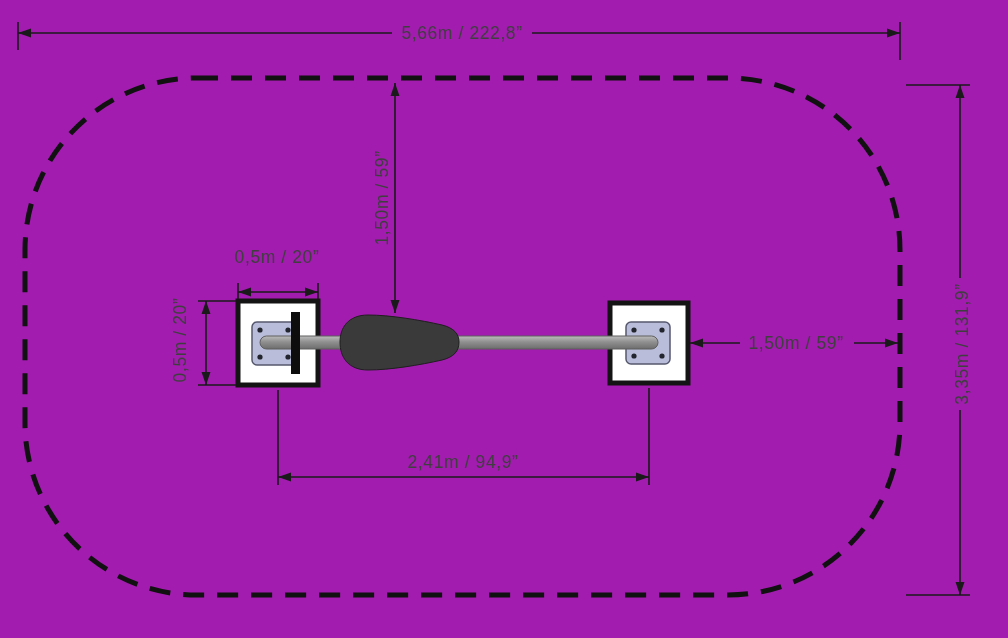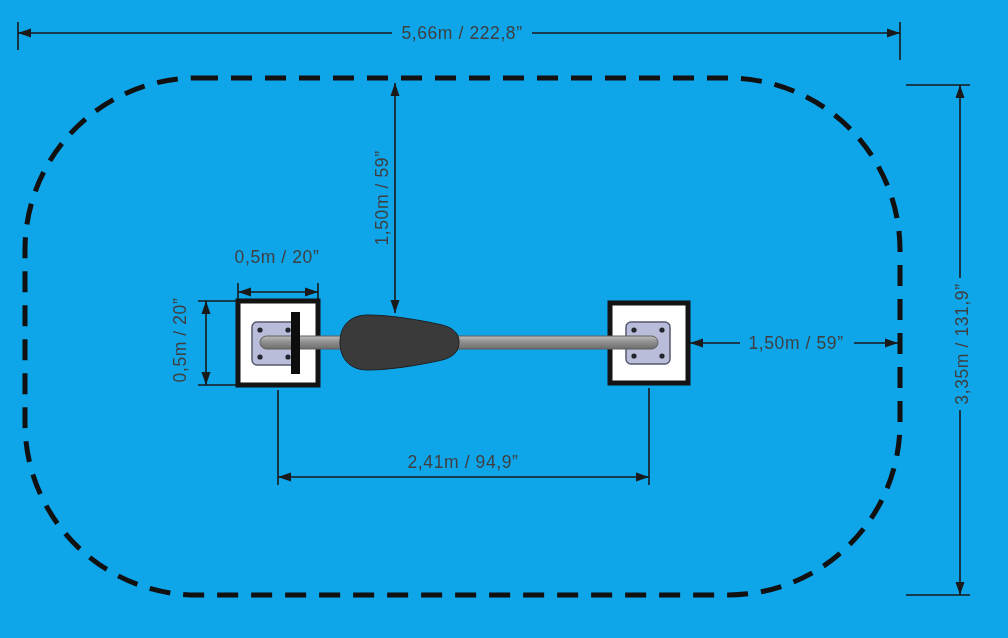--- a/index.html
+++ b/index.html
@@ -4,21 +4,21 @@
 <style>
   html, body {
     margin: 0;
     padding: 0;
     background: #ffffff;
   }
   .canvas {
     position: relative;
     width: 1008px;
     height: 638px;
-    background: #0ea5e9;
+    background: #a21caf;
     overflow: hidden;
     font-family: "Liberation Sans", sans-serif;
   }
   svg text {
     font-family: "Liberation Sans", sans-serif;
     font-size: 17.5px;
     fill: #3f3f3f;
     letter-spacing: 0.6px;
   }
   .dim-line {

